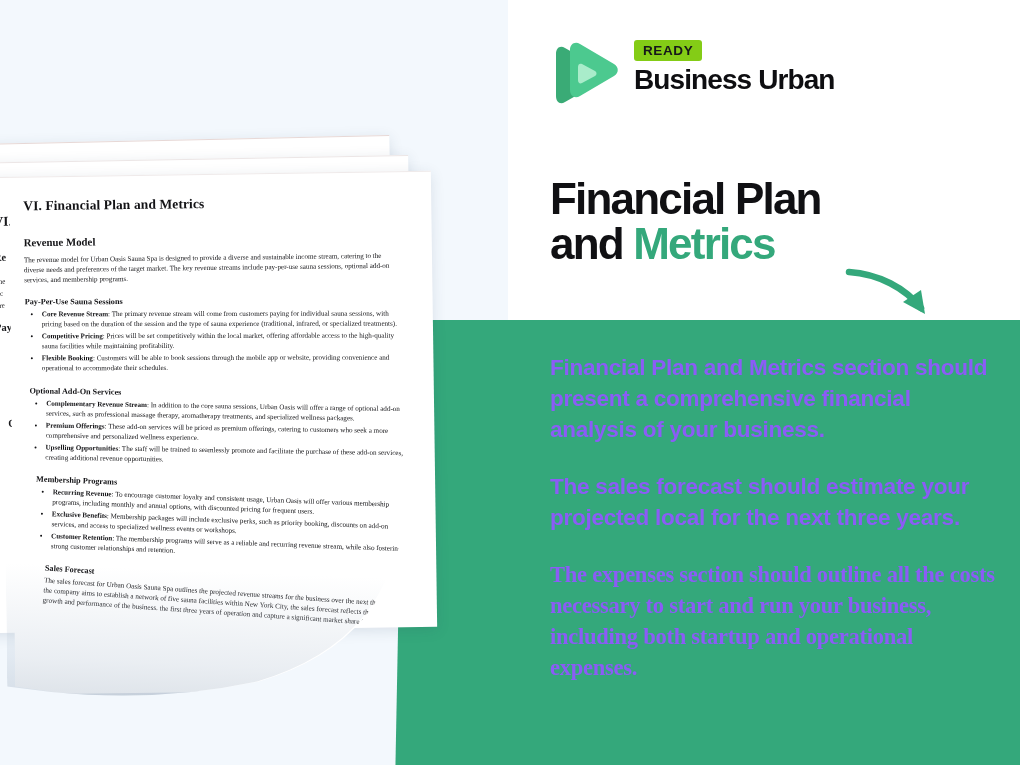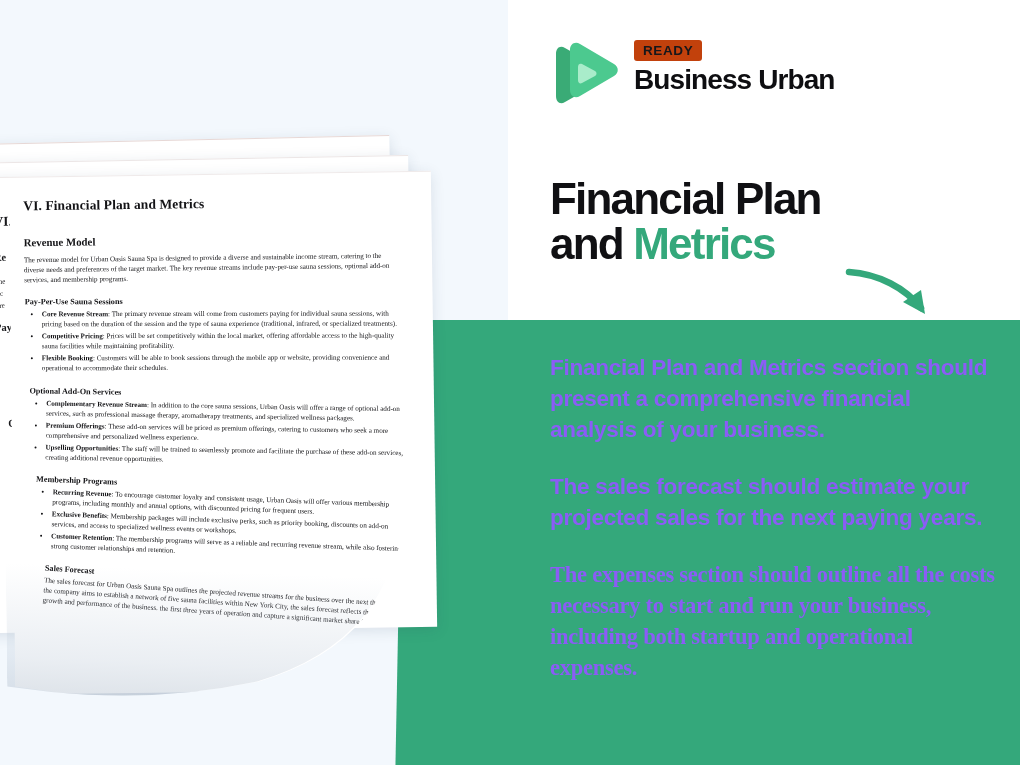--- a/index.html
+++ b/index.html
@@ -99,21 +99,21 @@
     transform:rotate(-0.7deg);
     -webkit-clip-path:path("M 0 10 L 400 10 L 398 30 Q 392 170 250 210 Q 150 230 44 218 L 0 212 Z");
     clip-path:path("M 0 10 L 400 10 L 398 30 Q 392 170 250 210 Q 150 230 44 218 L 0 212 Z");
   }
 
   
   .logo{position:absolute;left:548px;top:36px;width:300px;height:80px;}
   .logo-mark{position:absolute;left:0;top:2px;width:74px;height:74px;}
   .logo-text{position:absolute;left:86px;top:4px;}
   .badge{
-    display:inline-block;background:#c2410c;color:#17171a;
+    display:inline-block;background:#84cc16;color:#17171a;
     font-size:13.5px;font-weight:700;letter-spacing:.6px;
     padding:3px 9px 3px 9px;border-radius:3px;
   }
   .brand{
     font-size:28px;font-weight:700;color:#0e0e11;letter-spacing:-0.9px;
     margin-top:4px;line-height:1.05;
   }
 
   
   .headline{
@@ -225,17 +225,17 @@
 
   <div class="arrow">
     <svg viewBox="0 0 110 70" width="110" height="70" aria-hidden="true">
       <path d="M4 10 C34 12 60 26 76 46" stroke="#34a87b" stroke-width="6.5" fill="none" stroke-linecap="round"></path>
       <path d="M58 40 L80 52 L76 28 Z" fill="#34a87b"></path>
     </svg>
   </div>
 
   <div class="copy">
     <p>Financial Plan and Metrics section should present a comprehensive financial analysis of your business.</p>
-    <p>The sales forecast should estimate your projected sales for the next paying years.</p>
+    <p>The sales forecast should estimate your projected local for the next three years.</p>
     <p>The expenses section should outline all the costs necessary to start and run your business, including both startup and operational expenses.</p>
   </div>
 
 </div>
 
 </body></html>

